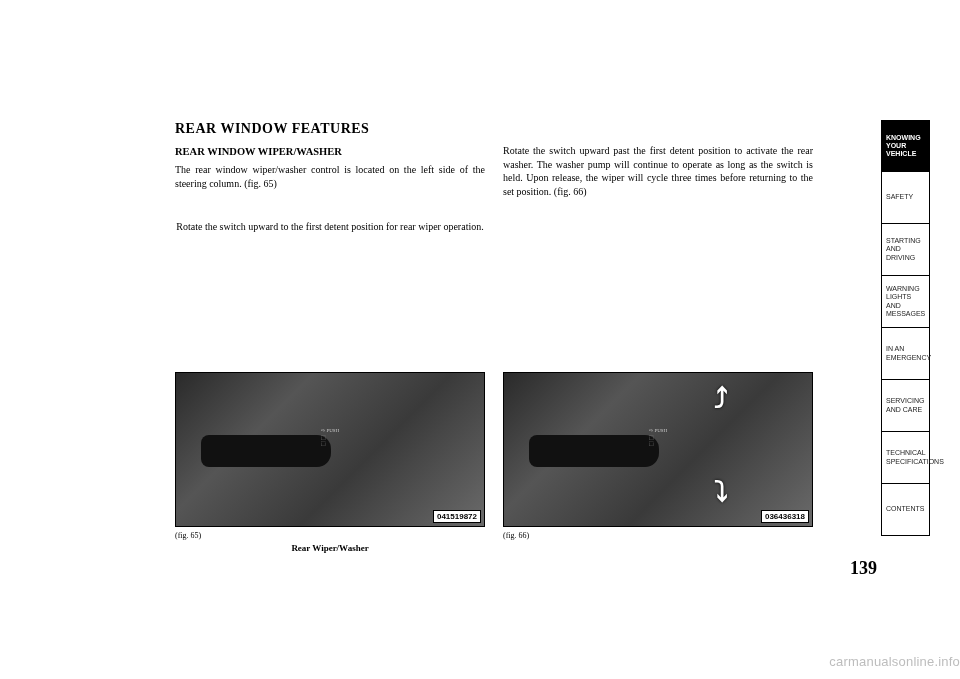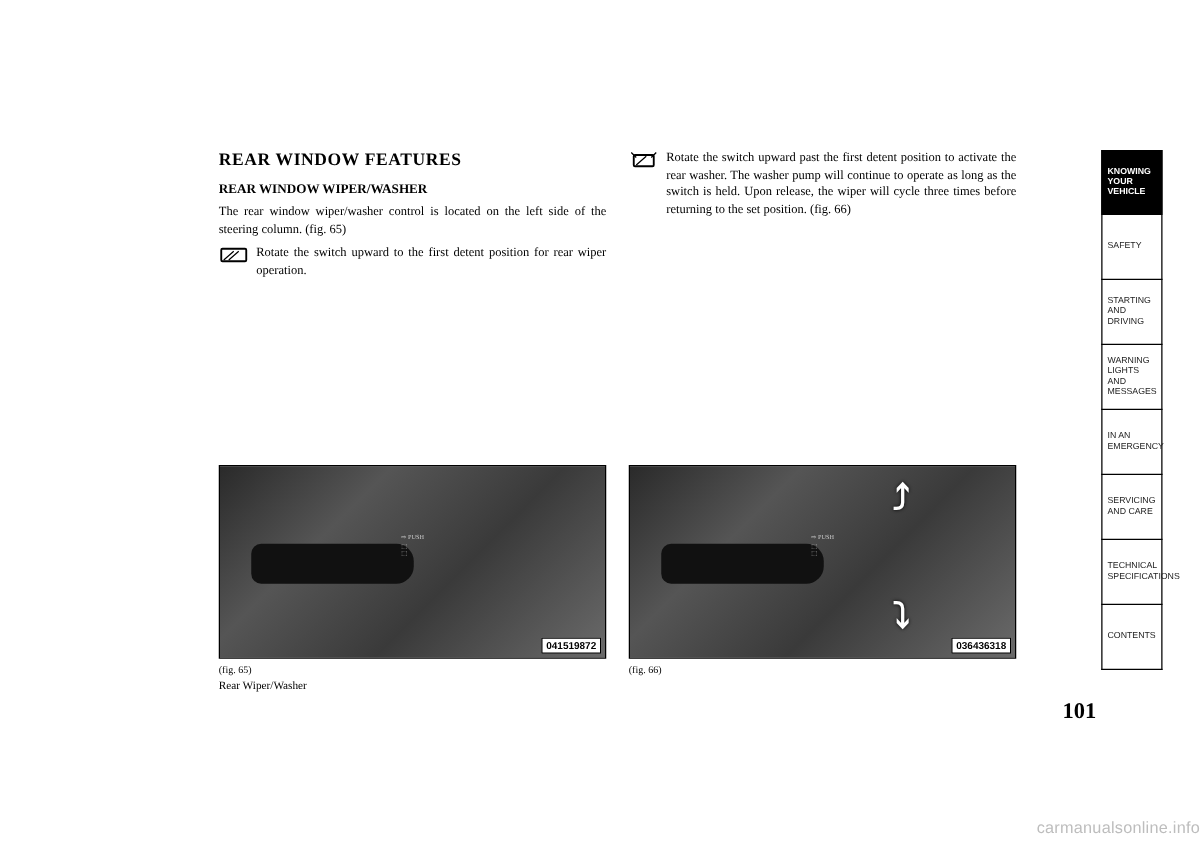--- a/index.html
+++ b/index.html
@@ -35,22 +35,23 @@
     font-size: 10.5px;
     font-weight: bold;
     margin-bottom: 4px;
   }
   .para {
     text-align: justify;
     margin-bottom: 6px;
   }
   .icon-para {
     display: flex;
-    align-items: flex-start;
+    align-items: center;
     margin-bottom: 6px;
+    flex-direction: column;
   }
   .icon-para .icon {
     flex: 0 0 24px;
     height: 16px;
     margin-right: 6px;
   }
   .icon-para .txt {
     flex: 1;
     text-align: justify;
   }
@@ -103,23 +104,23 @@
     font-weight: bold;
     text-shadow: 0 0 3px #000;
   }
   .fig .arrowup { left: 210px; top: 10px; }
   .fig .arrowdown { left: 210px; top: 100px; transform: scaleY(-1); }
   .fignum {
     font-size: 8px;
     margin-top: 4px;
   }
   .caption {
-    text-align: left;
+    text-align: center;
     font-size: 9px;
-    font-weight: normal;
+    font-weight: bold;
     margin-top: 3px;
   }
   .pagenum {
     position: absolute;
     right: 83px;
     bottom: 100px;
     font-size: 18px;
     font-weight: bold;
   }
   
@@ -205,21 +206,21 @@
       <div class="stalk"></div>
       <div class="labelbox">⇨ PUSH<br>⬚<br>⬚</div>
       <div class="arrowup">⤴</div>
       <div class="arrowdown">⤴</div>
       <div class="tag">036436318</div>
     </div>
     <div class="fignum">(fig. 66)</div>
   </div>
 </div>
 
-<div class="pagenum">101</div>
+<div class="pagenum">139</div>
 
 <div class="tabs">
   <div class="tab active">KNOWING YOUR VEHICLE</div>
   <div class="tab">SAFETY</div>
   <div class="tab">STARTING AND DRIVING</div>
   <div class="tab">WARNING LIGHTS AND MESSAGES</div>
   <div class="tab">IN AN EMERGENCY</div>
   <div class="tab">SERVICING AND CARE</div>
   <div class="tab">TECHNICAL SPECIFICATIONS</div>
   <div class="tab">CONTENTS</div>

